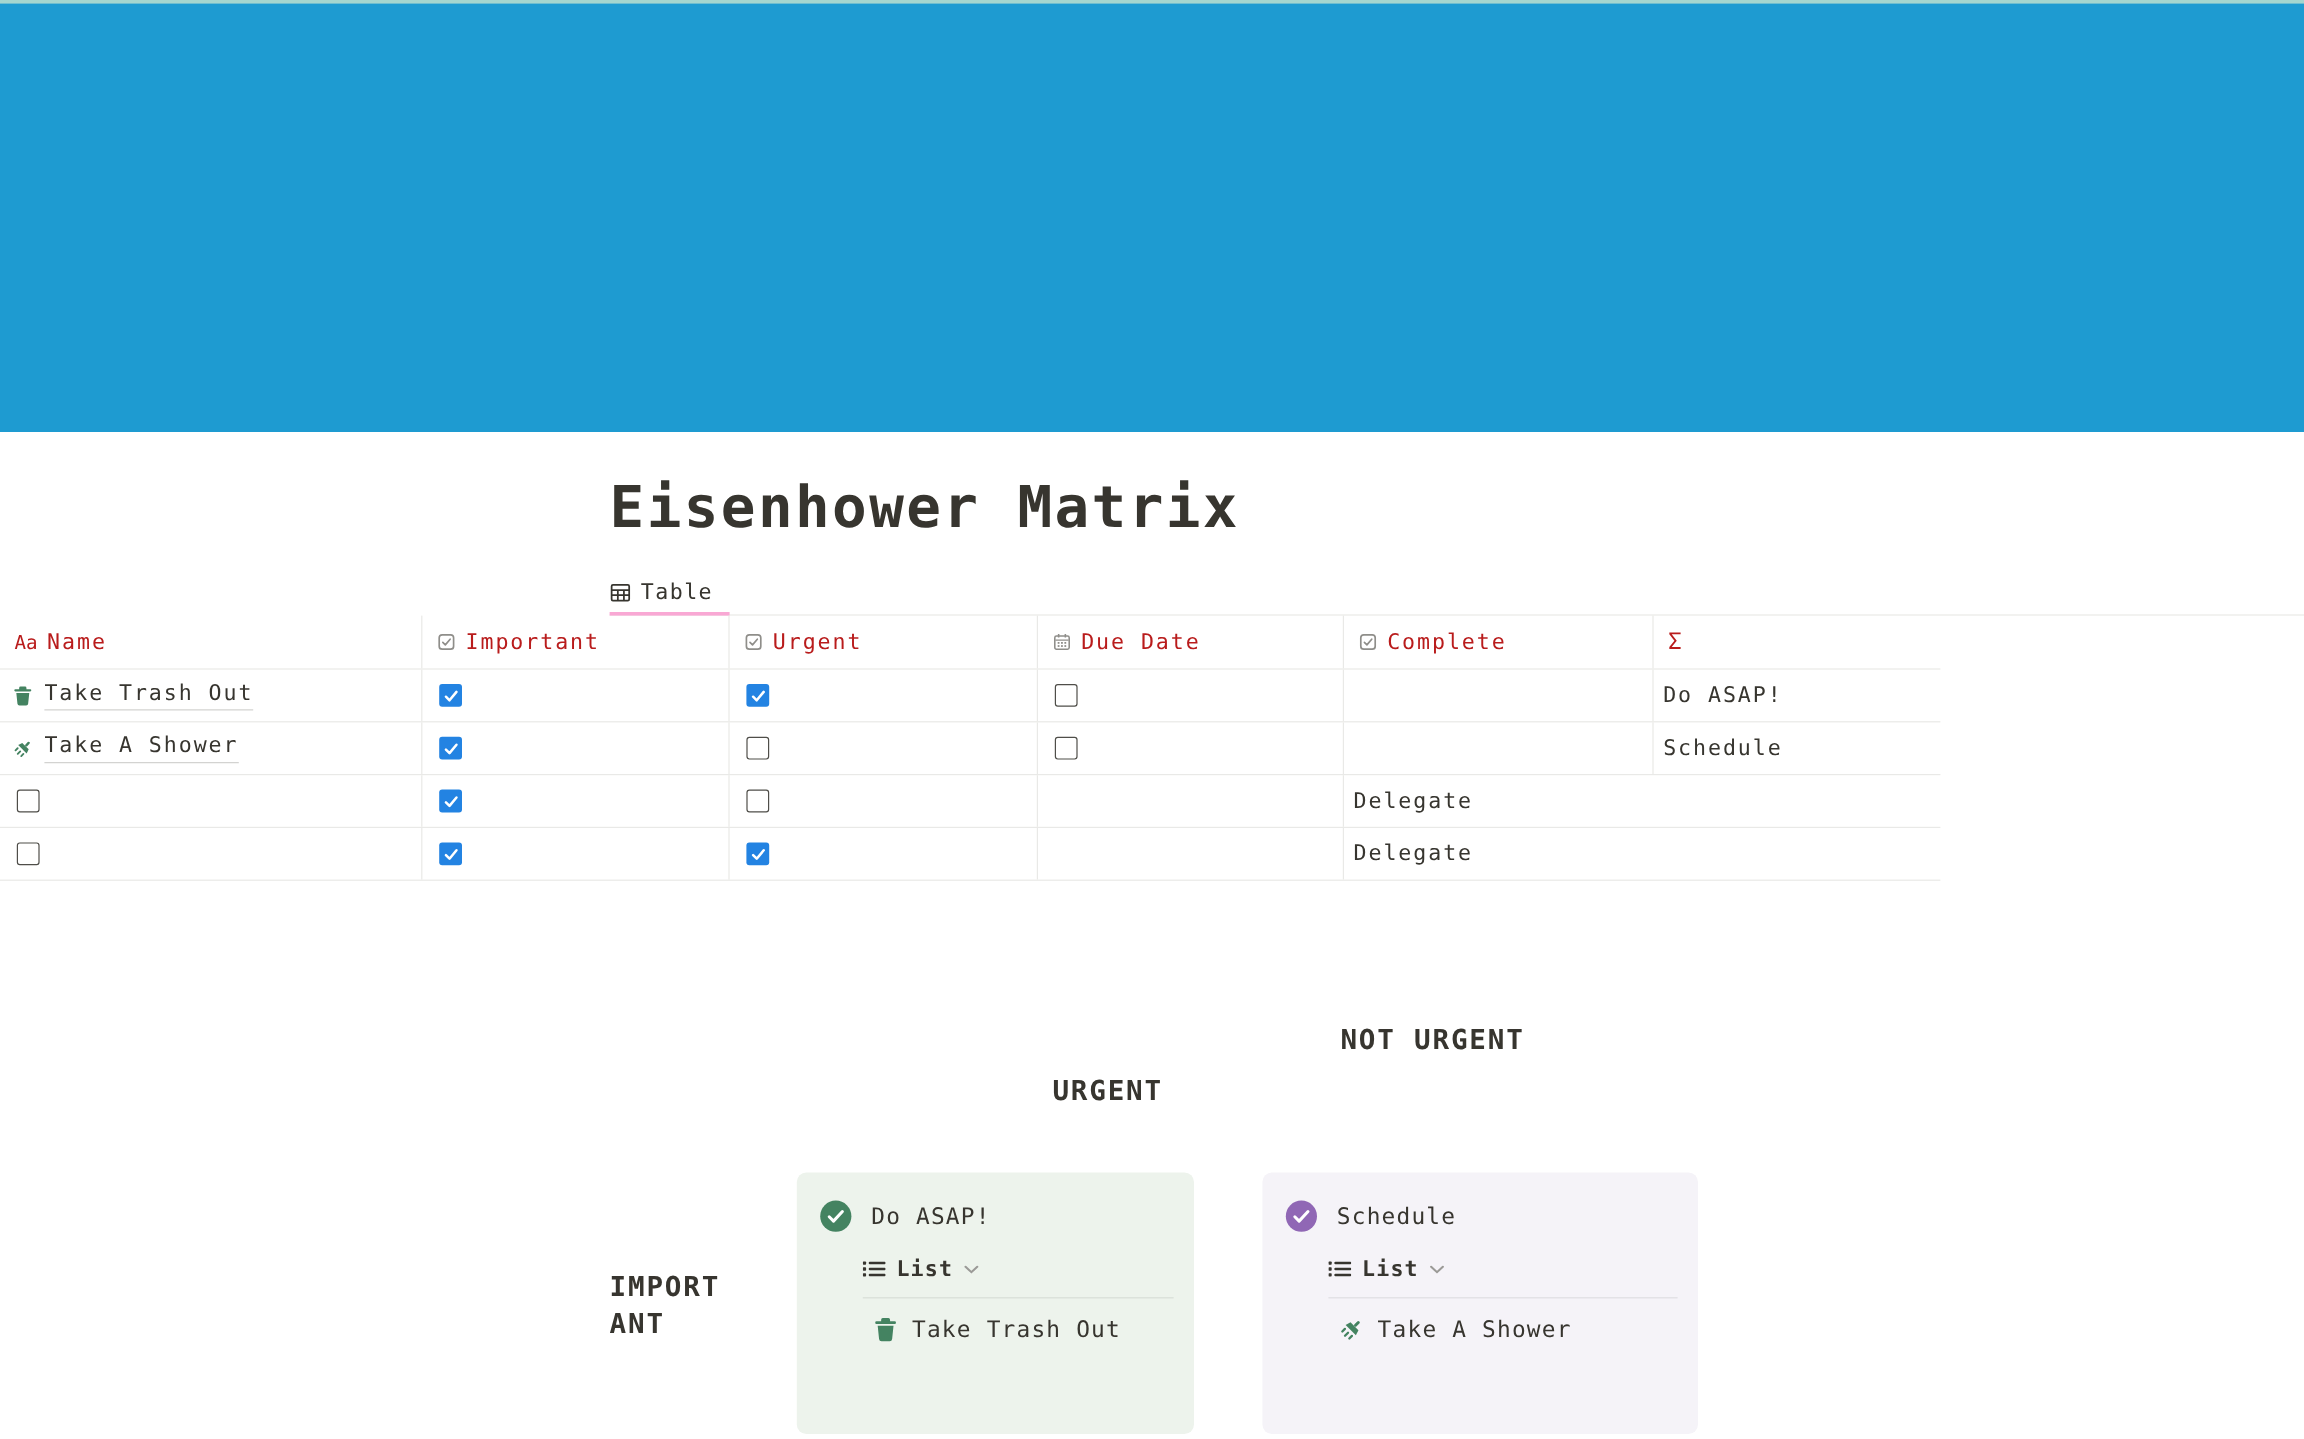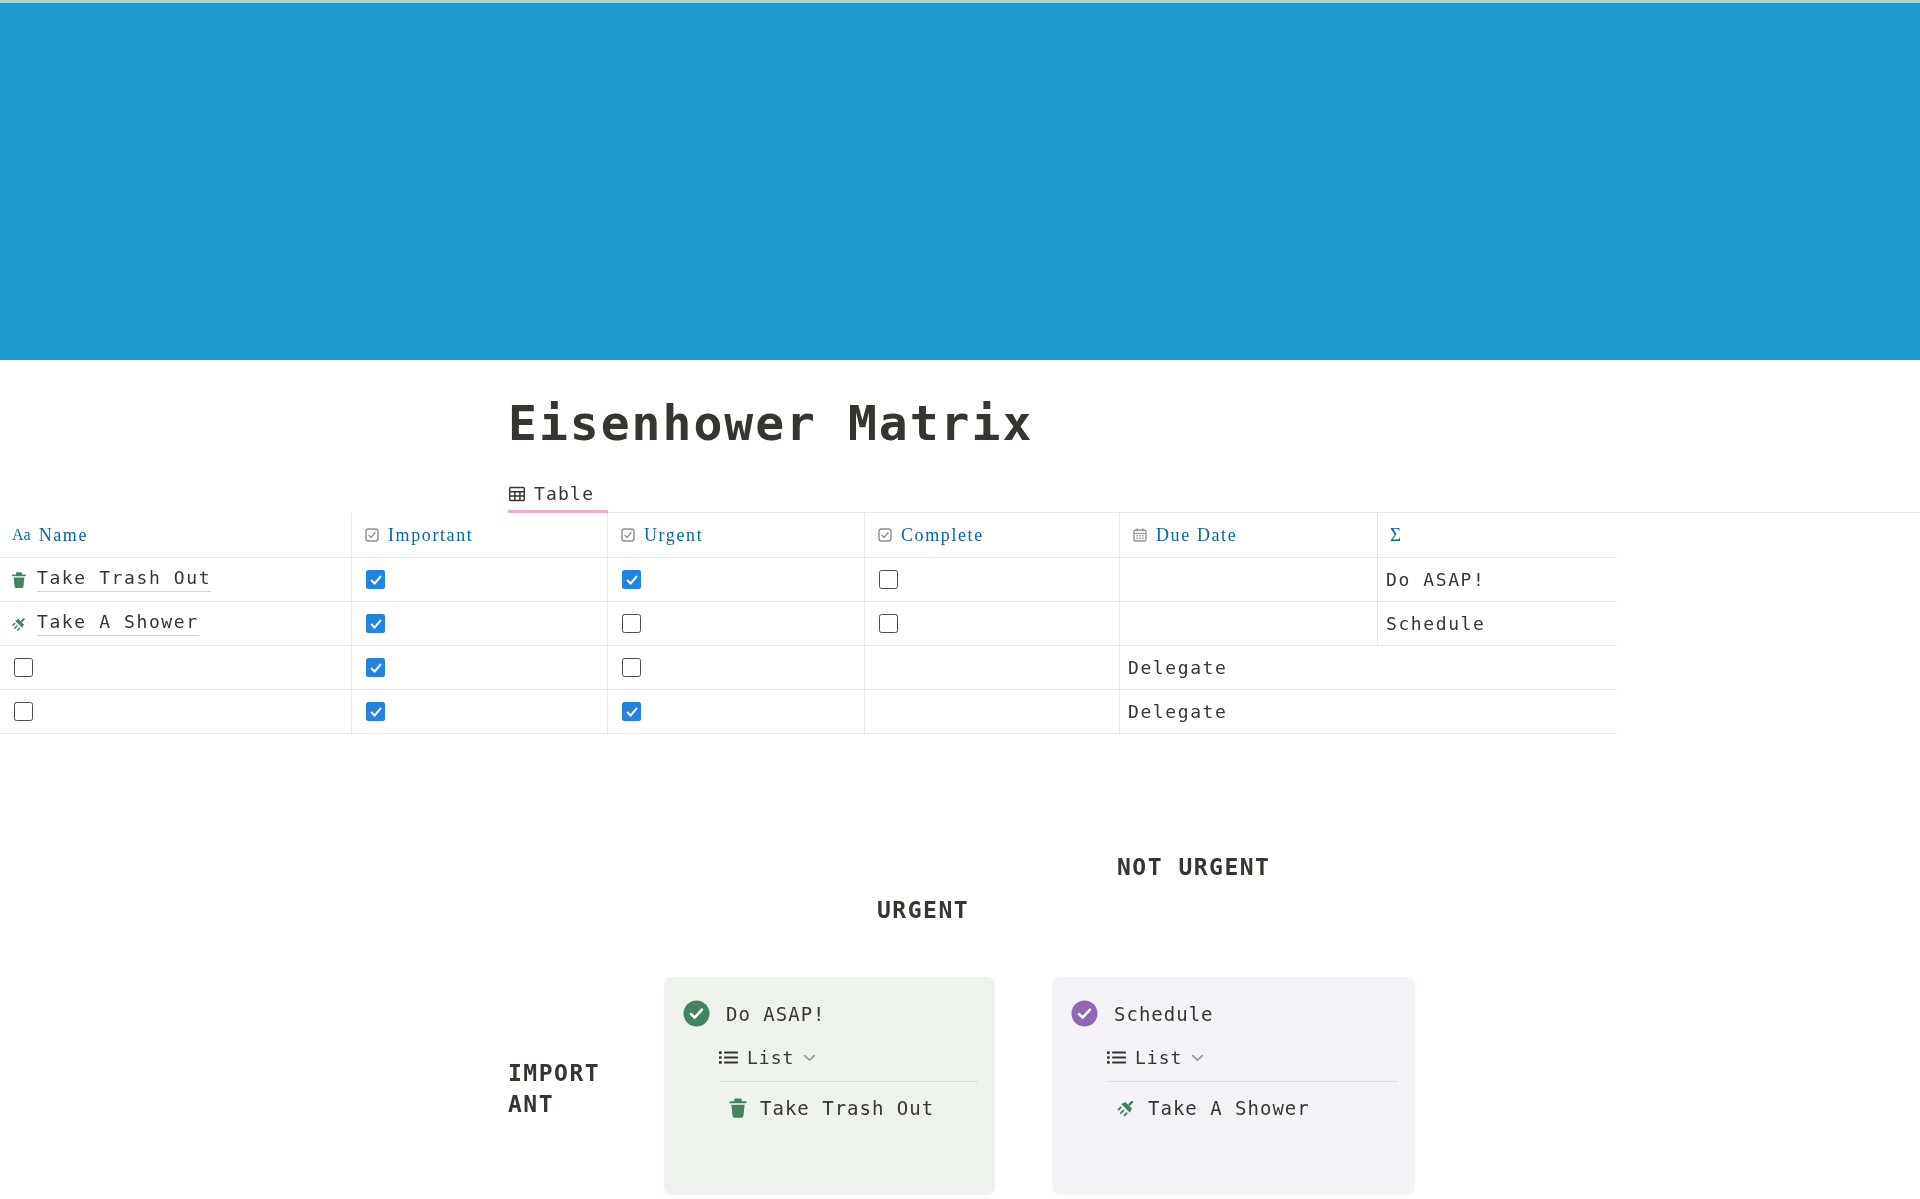--- a/index.html
+++ b/index.html
@@ -25,21 +25,21 @@
   .tab{
     display:flex;align-items:center;gap:8px;height:35px;padding-right:14px;
     border-bottom:3px solid #f9a8d4;box-sizing:border-box;font-size:18px;letter-spacing:1.2px;
     cursor:pointer;
   }
   
   .trow{
     display:grid;grid-template-columns:351px 256px 257px 255px 258px 240px;
     border-bottom:1px solid #e9e9e7;align-items:stretch;width:1617px;
   }
-  .hrow{height:44px;color:#0369a1;font-family:Liberation Serif, serif;}
+  .hrow{height:44px;color:#b91c1c;}
   .drow{height:43px;}
   .cell,.hcell{display:flex;align-items:center;padding-left:12px;box-sizing:border-box;overflow:hidden;white-space:nowrap;}
   .trow > div + div{border-left:1px solid #e9e9e7;}
   .hcell{gap:8px;font-size:18px;letter-spacing:1.6px;}
   .name-cell{padding-left:10px;gap:9px;font-size:18px;letter-spacing:1.6px;}
   .nm{border-bottom:1.5px solid rgba(55,53,47,.22);padding-bottom:1px;line-height:1.25;}
   .action-cell{padding-left:8px;font-size:18px;letter-spacing:1.6px;}
   .aa{font-size:16px;letter-spacing:0;}
   .sigma{font-size:19px;letter-spacing:0;}
   .cb{
@@ -57,21 +57,21 @@
   .mx-row-header{
     position:absolute;left:508px;top:1058px;width:102px;
     font-size:23px;font-weight:bold;letter-spacing:1.5px;word-break:break-all;line-height:1.35;
   }
   .card{position:absolute;top:977px;height:218px;border-radius:8px;overflow:hidden;}
   #card-do{left:664px;width:331px;}
   #card-schedule{left:1052px;width:363px;}
   .card-head{display:flex;align-items:center;gap:16px;padding:23px 0 0 19px;font-size:19px;letter-spacing:1px;}
   .badge{width:27px;height:27px;flex:none;}
   .badge svg{display:block;}
-  .view-row{display:flex;align-items:center;gap:9px;margin:20px 0 0 55px;font-size:18px;font-weight:normal;letter-spacing:1px;cursor:pointer;}
+  .view-row{display:flex;align-items:center;gap:9px;margin:20px 0 0 55px;font-size:18px;font-weight:bold;letter-spacing:1px;cursor:pointer;}
   .card-divider{height:1px;background:rgba(55,53,47,.11);margin:13px 17px 0 55px;}
   .card-item{display:flex;align-items:center;gap:11px;margin:15px 0 0 63px;font-size:19px;letter-spacing:1px;}
 </style>
 </head>
 <body>
 
 <div class="banner" style="background: rgb(30, 155, 209);">
   <div class="banner-strip" style="background: rgb(165, 214, 207);"></div>
 </div>
 
@@ -109,29 +109,20 @@
             <span>Important</span>
           </div>
           <div class="hcell">
             <span class="icn">
               <svg width="16" height="16" viewBox="0 0 16 16" fill="none" stroke="#8f8e8a" stroke-width="1.4">
                 <rect x="2" y="2" width="12" height="12" rx="2.5"></rect>
                 <path d="M5 8.3l2.1 2.1 4-4.7" stroke-linecap="round" stroke-linejoin="round"></path>
               </svg>
             </span>
             <span>Urgent</span>
-          </div>
-          <div class="hcell">
-            <span class="icn">
-              <svg width="16" height="16" viewBox="0 0 16 16" fill="none" stroke="#8f8e8a" stroke-width="1.4">
-                <rect x="2" y="2" width="12" height="12" rx="2.5"></rect>
-                <path d="M5 8.3l2.1 2.1 4-4.7" stroke-linecap="round" stroke-linejoin="round"></path>
-              </svg>
-            </span>
-            <span>Complete</span>
           </div>
           <div class="hcell">
             <span class="icn">
               <svg width="16" height="16" viewBox="0 0 16 16">
                 <rect x="2" y="3" width="12" height="11" rx="1.4" fill="none" stroke="#8f8e8a" stroke-width="1.3"></rect>
                 <path d="M2.5 6.4h11" stroke="#8f8e8a" stroke-width="1.1"></path>
                 <path d="M5.2 1.4v2.8M10.8 1.4v2.8" stroke="#8f8e8a" stroke-width="1.3"></path>
                 <g fill="#8f8e8a">
                   <rect x="4.4" y="8" width="1.5" height="1.5"></rect>
                   <rect x="7.2" y="8" width="1.5" height="1.5"></rect>
@@ -139,20 +130,29 @@
                   <rect x="4.4" y="10.6" width="1.5" height="1.5"></rect>
                   <rect x="7.2" y="10.6" width="1.5" height="1.5"></rect>
                   <rect x="10" y="10.6" width="1.5" height="1.5"></rect>
                 </g>
               </svg>
             </span>
             <span>Due Date</span>
           </div>
           <div class="hcell">
             <span class="icn">
+              <svg width="16" height="16" viewBox="0 0 16 16" fill="none" stroke="#8f8e8a" stroke-width="1.4">
+                <rect x="2" y="2" width="12" height="12" rx="2.5"></rect>
+                <path d="M5 8.3l2.1 2.1 4-4.7" stroke-linecap="round" stroke-linejoin="round"></path>
+              </svg>
+            </span>
+            <span>Complete</span>
+          </div>
+          <div class="hcell">
+            <span class="icn">
               <span class="sigma">Σ</span>
             </span>
             <span></span>
           </div>
         </div>
       </div>
     <div id="tbody">
         <div class="trow drow">
           <div class="cell name-cell">
             <span class="icn">

